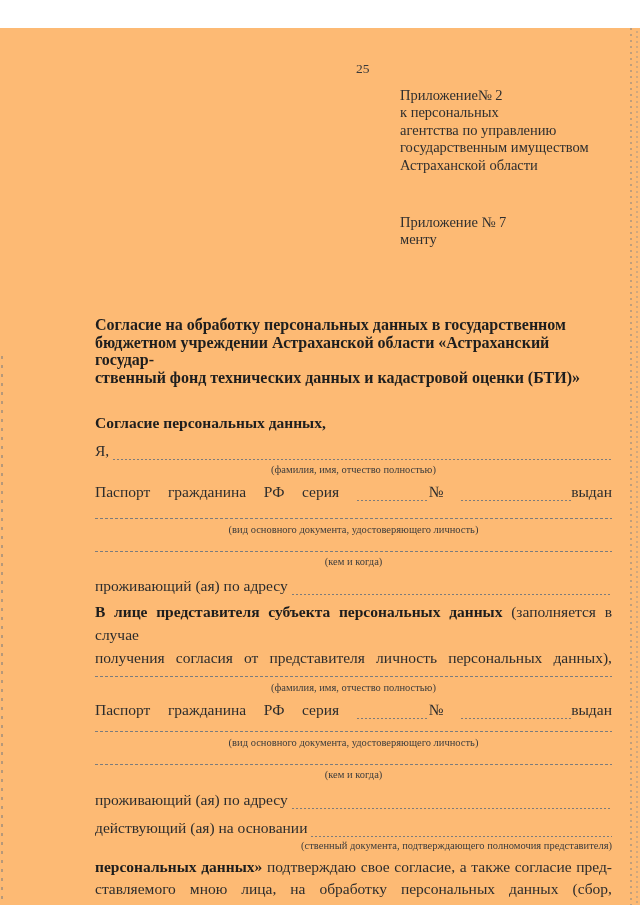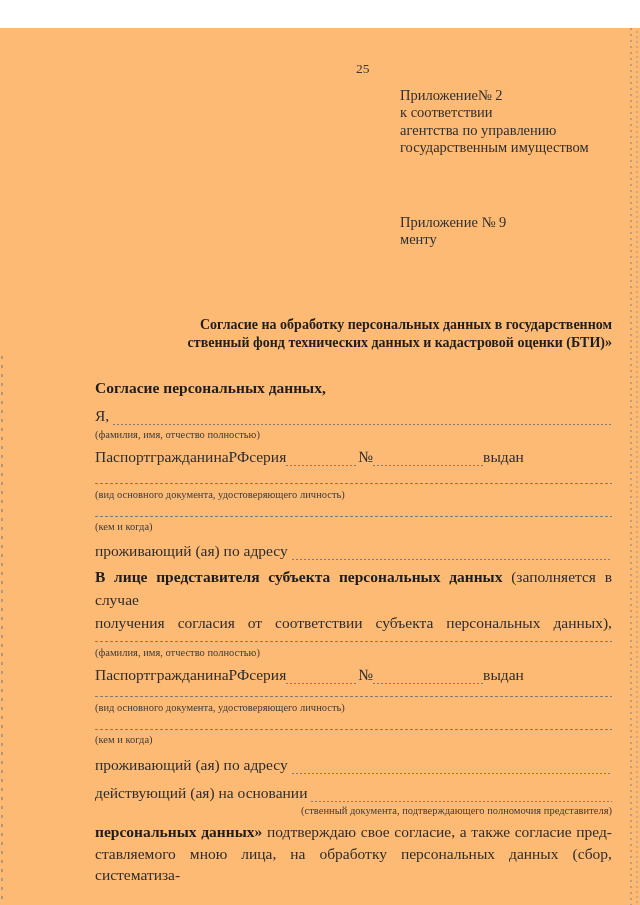--- a/index.html
+++ b/index.html
@@ -34,39 +34,39 @@
   .appendix{
     position:absolute;left:400px;
     font-size:14.5px;line-height:17.4px;color:#2f2f2f;
   }
   .appendix-1{top:59px;}
   .appendix-2{top:186px;}
   .content{
     position:absolute;left:95px;top:288px;width:517px;
   }
   .doc-title{
-    font-weight:bold;font-size:14px;line-height:17.6px;
-    text-align:right;color:#1e1e1e;
+    font-weight:bold;font-size:16px;line-height:17.6px;
+    text-align:left;color:#1e1e1e;
   }
   .subject-heading{
     margin-top:28px;font-weight:bold;font-size:15.5px;color:#1e1e1e;
   }
   .row{display:flex;align-items:flex-end;font-size:15.5px;height:19px;}
   .row-ya{margin-top:9px;}
   .fill{
     flex:1 1 auto;height:14px;margin-left:4px;
     background-image:repeating-linear-gradient(to right,#7c7c7c 0 2px,transparent 2px 4px);
     background-size:100% 1px;background-position:left bottom;background-repeat:no-repeat;
   }
   .caption{
-    font-size:10.5px;color:#3c3c3c;text-align:left;line-height:13px;
+    font-size:10.5px;color:#3c3c3c;text-align:center;line-height:13px;
   }
   .cap-1{margin-top:3px;}
   .passport-row{
-    display:flex;align-items:flex-end;
+    display:flex;justify-content:space-between;align-items:flex-end;
     font-size:15.5px;height:19px;
   }
   .pr-1{margin-top:6px;}
   .pair{display:flex;align-items:flex-end;}
   .blank{
     display:inline-block;height:14px;
     background-image:repeating-linear-gradient(to right,#7c7c7c 0 2px,transparent 2px 4px);
     background-size:100% 1px;background-position:left bottom;background-repeat:no-repeat;
   }
   .blank-series{width:72px;}
@@ -105,34 +105,36 @@
 
 <div class="page">
 
   <div class="edge-left"></div>
   <div class="edge-right"></div>
 
   <div class="pageno">25</div>
 
   <div class="appendix appendix-1">
     <div>Приложение№ 2</div>
-    <div>к соответствии</div>
+    <div>к персональных</div>
     <div>агентства по управлению</div>
     <div>государственным имуществом</div>
+    <div>Астраханской области</div>
   </div>
 
   <div class="appendix appendix-2">
-    <div>Приложение № 9</div>
+    <div>Приложение № 7</div>
     <div>менту</div>
   </div>
 
   <div class="content">
 
     <div class="doc-title">
       <div>Согласие на обработку персональных данных в государственном</div>
+      <div>бюджетном учреждении Астраханской области «Астраханский государ-</div>
       <div>ственный фонд технических данных и кадастровой оценки (БТИ)»</div>
     </div>
 
     <div class="subject-heading">Согласие персональных данных,</div>
 
     <div class="row row-ya">
       <span>Я,</span>
       <span class="fill"></span>
     </div>
     <div class="caption cap-1">(фамилия, имя, отчество полностью)</div>
@@ -161,21 +163,21 @@
     <div class="row row-addr-1">
       <span>проживающий (ая) по адресу</span>
       <span class="fill"></span>
     </div>
 
     <div class="para para-rep">
       <div class="jline">
         <span class="b">В лице представителя субъекта персональных данных</span>
         <span>(заполняется в случае</span>
       </div>
-      <div class="jline">получения согласия от соответствии субъекта персональных данных),</div>
+      <div class="jline">получения согласия от представителя личность персональных данных),</div>
     </div>
 
     <div class="hline hl-3"></div>
     <div class="caption cap-4">(фамилия, имя, отчество полностью)</div>
 
     <div class="passport-row pr-2">
       <span>Паспорт</span>
       <span>гражданина</span>
       <span>РФ</span>
       <span>серия</span>

